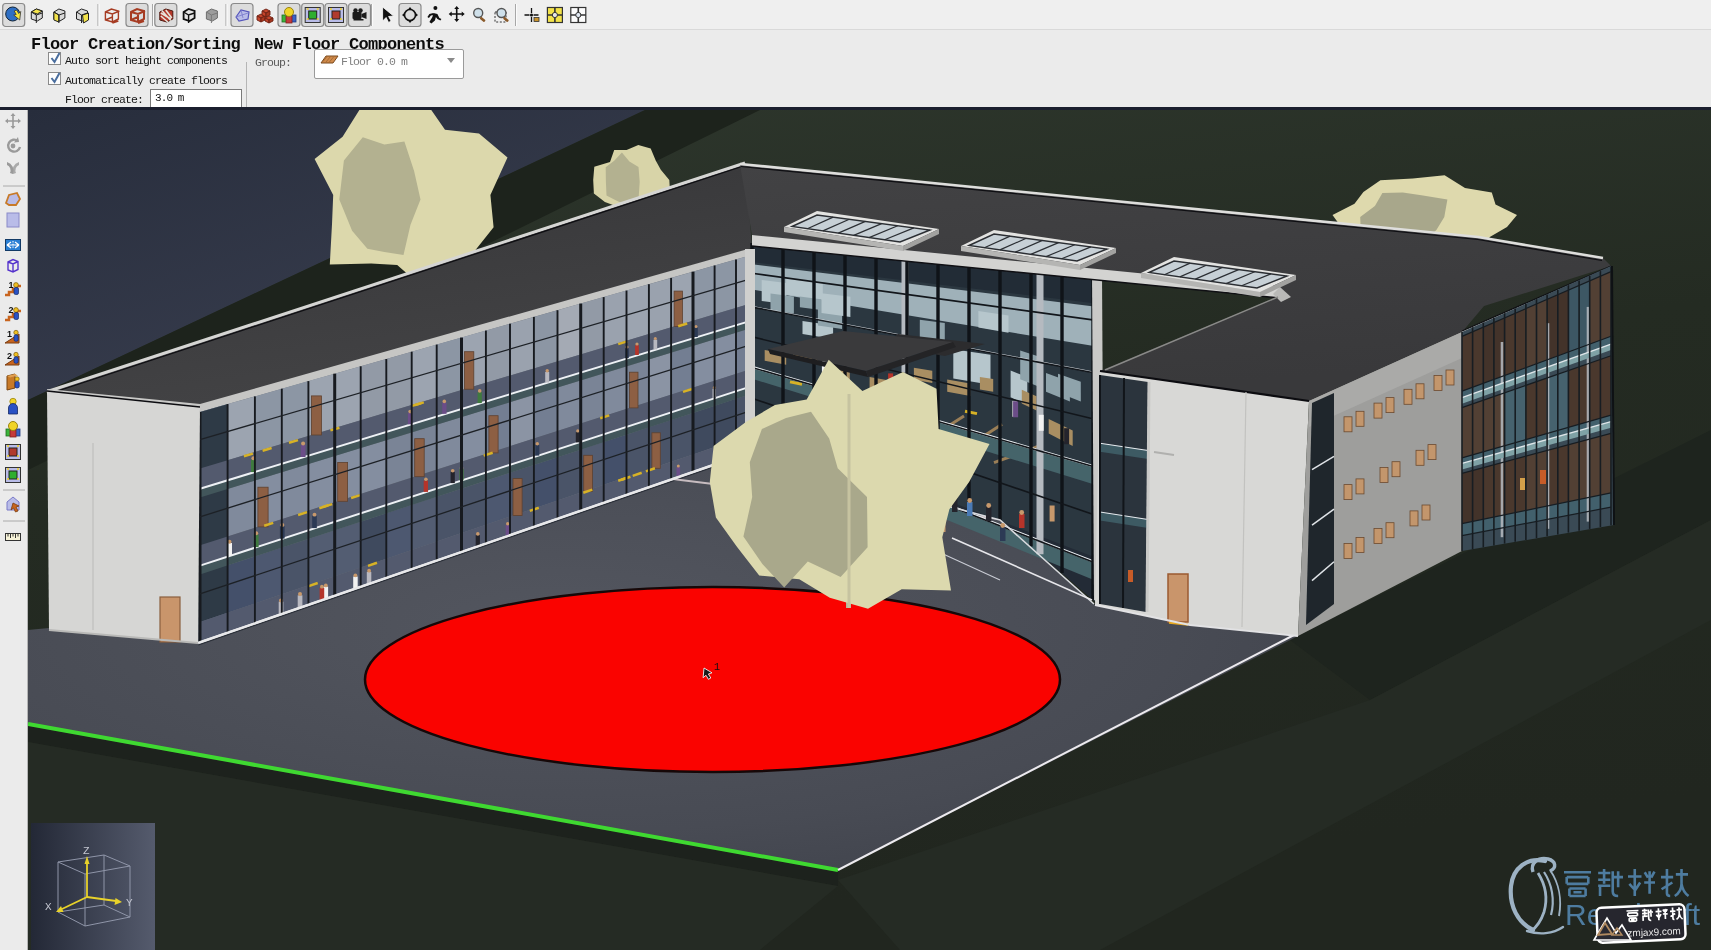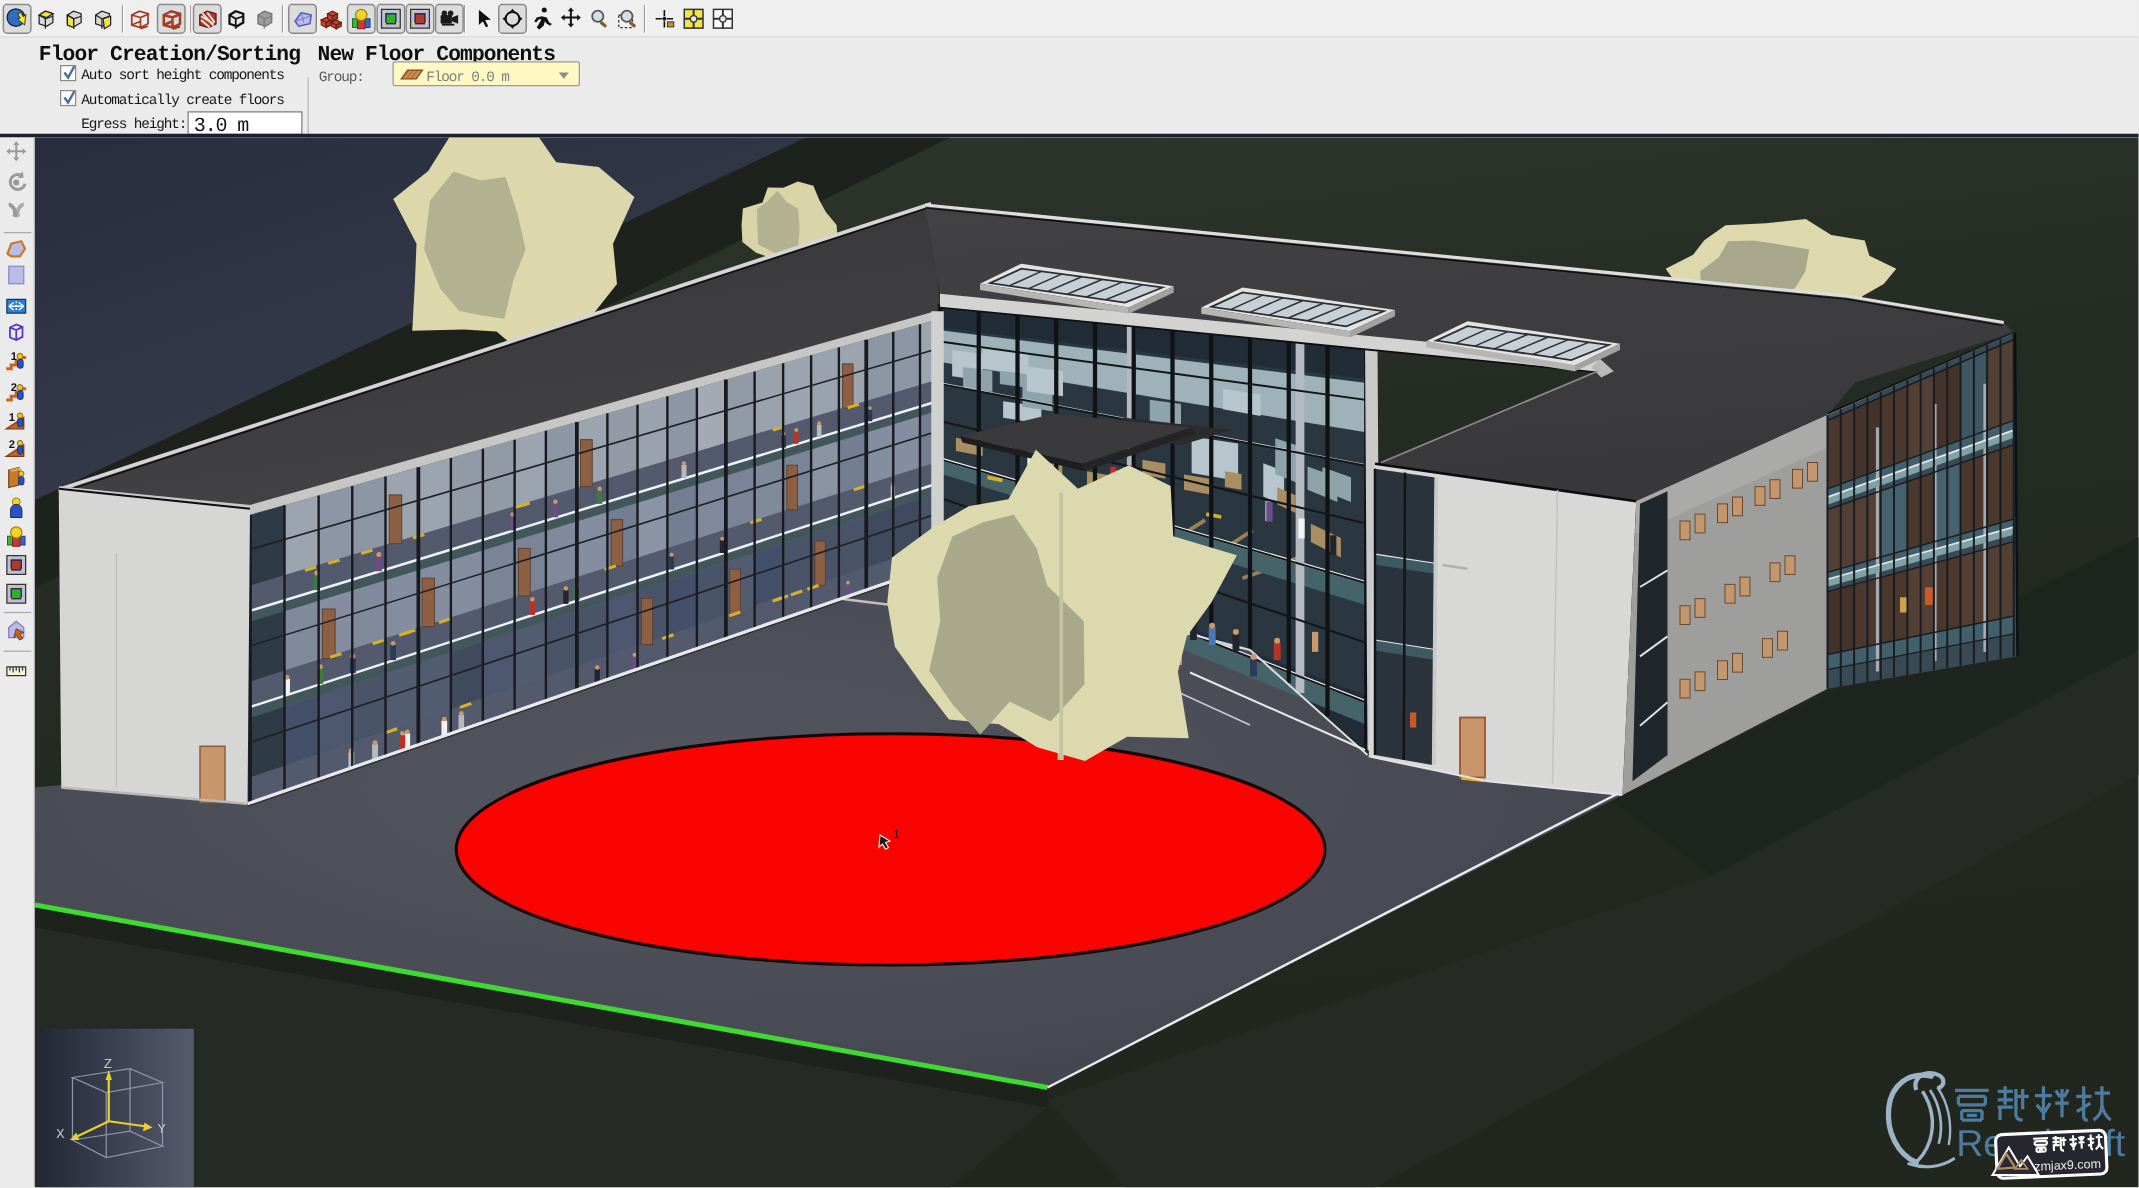--- a/index.html
+++ b/index.html
@@ -5,22 +5,22 @@
 body{width:1711px;height:950px;overflow:hidden;background:#ebebeb;font-family:"Liberation Mono",monospace;position:relative}
 #topbar{position:absolute;left:0;top:0;width:1711px;height:30px;background:#efefef;border-bottom:1px solid #d9d9d9}
 #panel{position:absolute;left:0;top:31px;width:1711px;height:76px;background:#ebebeb}
 #blackline{position:absolute;left:0;top:107px;width:1711px;height:3px;background:#1b1f2e}
 #lbar{position:absolute;left:0;top:110px;width:28px;height:840px;background:#ebebeb;border-right:1px solid #b5b5b5}
 #scene{position:absolute;left:28px;top:110px;width:1683px;height:840px}
 .hdr{position:absolute;font-weight:bold;font-size:17px;letter-spacing:-0.7px;color:#0d0d0d;white-space:pre}
 .lbl{position:absolute;font-size:11.5px;letter-spacing:-0.9px;color:#151515;white-space:pre}
 .cb{position:absolute;width:13px;height:13px;background:#fdfdfd;border:1px solid #8a8a8a}
 .cb svg{position:absolute;left:0;top:-2px}
-#fh{position:absolute;left:150px;top:58px;width:92px;height:19px;background:#fff;border:1px solid #7a7a7a;font-size:16px;letter-spacing:-0.9px;padding:2px 0 0 4px;color:#111}
-#dd{position:absolute;left:314px;top:18px;width:150px;height:20px;background:#fef9c3;border:1px solid #9a9a9a;border-radius:2px}
+#fh{position:absolute;left:150px;top:58px;width:92px;height:19px;background:#fff;border:1px solid #7a7a7a;font-size:11px;letter-spacing:-0.9px;padding:2px 0 0 4px;color:#111}
+#dd{position:absolute;left:314px;top:18px;width:150px;height:30px;background:#ffffff;border:1px solid #9a9a9a;border-radius:2px}
 #divider{position:absolute;left:246px;top:31px;width:1px;height:76px;background:#b5b5b5}
 </style></head>
 <body>
 <div id="topbar"><svg width="1711" height="30">
       <line x1="98" y1="4" x2="98" y2="26" stroke="#9f9f9f" stroke-width="1"></line>
       <line x1="99" y1="4" x2="99" y2="26" stroke="#fdfdfd" stroke-width="1"></line>
 <line x1="152.6" y1="4" x2="152.6" y2="26" stroke="#9f9f9f" stroke-width="1"></line>
       <line x1="153.6" y1="4" x2="153.6" y2="26" stroke="#fdfdfd" stroke-width="1"></line>
 <line x1="226" y1="4" x2="226" y2="26" stroke="#9f9f9f" stroke-width="1"></line>
       <line x1="227" y1="4" x2="227" y2="26" stroke="#fdfdfd" stroke-width="1"></line>
@@ -164,21 +164,21 @@
         <path d="M2.5 7 l3 4 l5 -9" fill="none" stroke="#4a6e9e" stroke-width="2"></path>
       </svg>
     </div>
  <div class="lbl" style="left:65px;top:23px">Auto sort height components</div>
  <div class="cb" style="left:48px;top:41px">
       <svg width="13" height="15">
         <path d="M2.5 7 l3 4 l5 -9" fill="none" stroke="#4a6e9e" stroke-width="2"></path>
       </svg>
     </div>
  <div class="lbl" style="left:65px;top:43px">Automatically create floors</div>
- <div class="lbl" style="left:65px;top:62px">Egress height:</div>
+ <div class="lbl" style="left:65px;top:62px">Floor create:</div>
  <div id="fh">3.0 m</div>
  <div id="divider"></div>
  <div class="hdr" style="left:254px;top:4px">New Floor Components</div>
  <div class="lbl" style="left:255px;top:25px;color:#5a5a5a">Group:</div>
  <div id="dd"><svg width="148" height="21">
    <path d="M6 13 l5 -7 l12 0 l-5 7 Z" fill="#d08a4a" stroke="#7a4a1e" stroke-width="1"></path>
    <path d="M8 11.5 l4 -5 M11 12 l4.5 -5.5 M14 12.5 l4.5 -5.5" stroke="#9a6432" stroke-width="0.8"></path>
    <text x="26" y="15" font-size="11.5" letter-spacing="-0.9" fill="#808080" font-family="Liberation Mono">Floor 0.0 m</text>
    <path d="M132 8 l8 0 l-4 5 Z" fill="#8a8a8a"></path>
  </svg></div>

